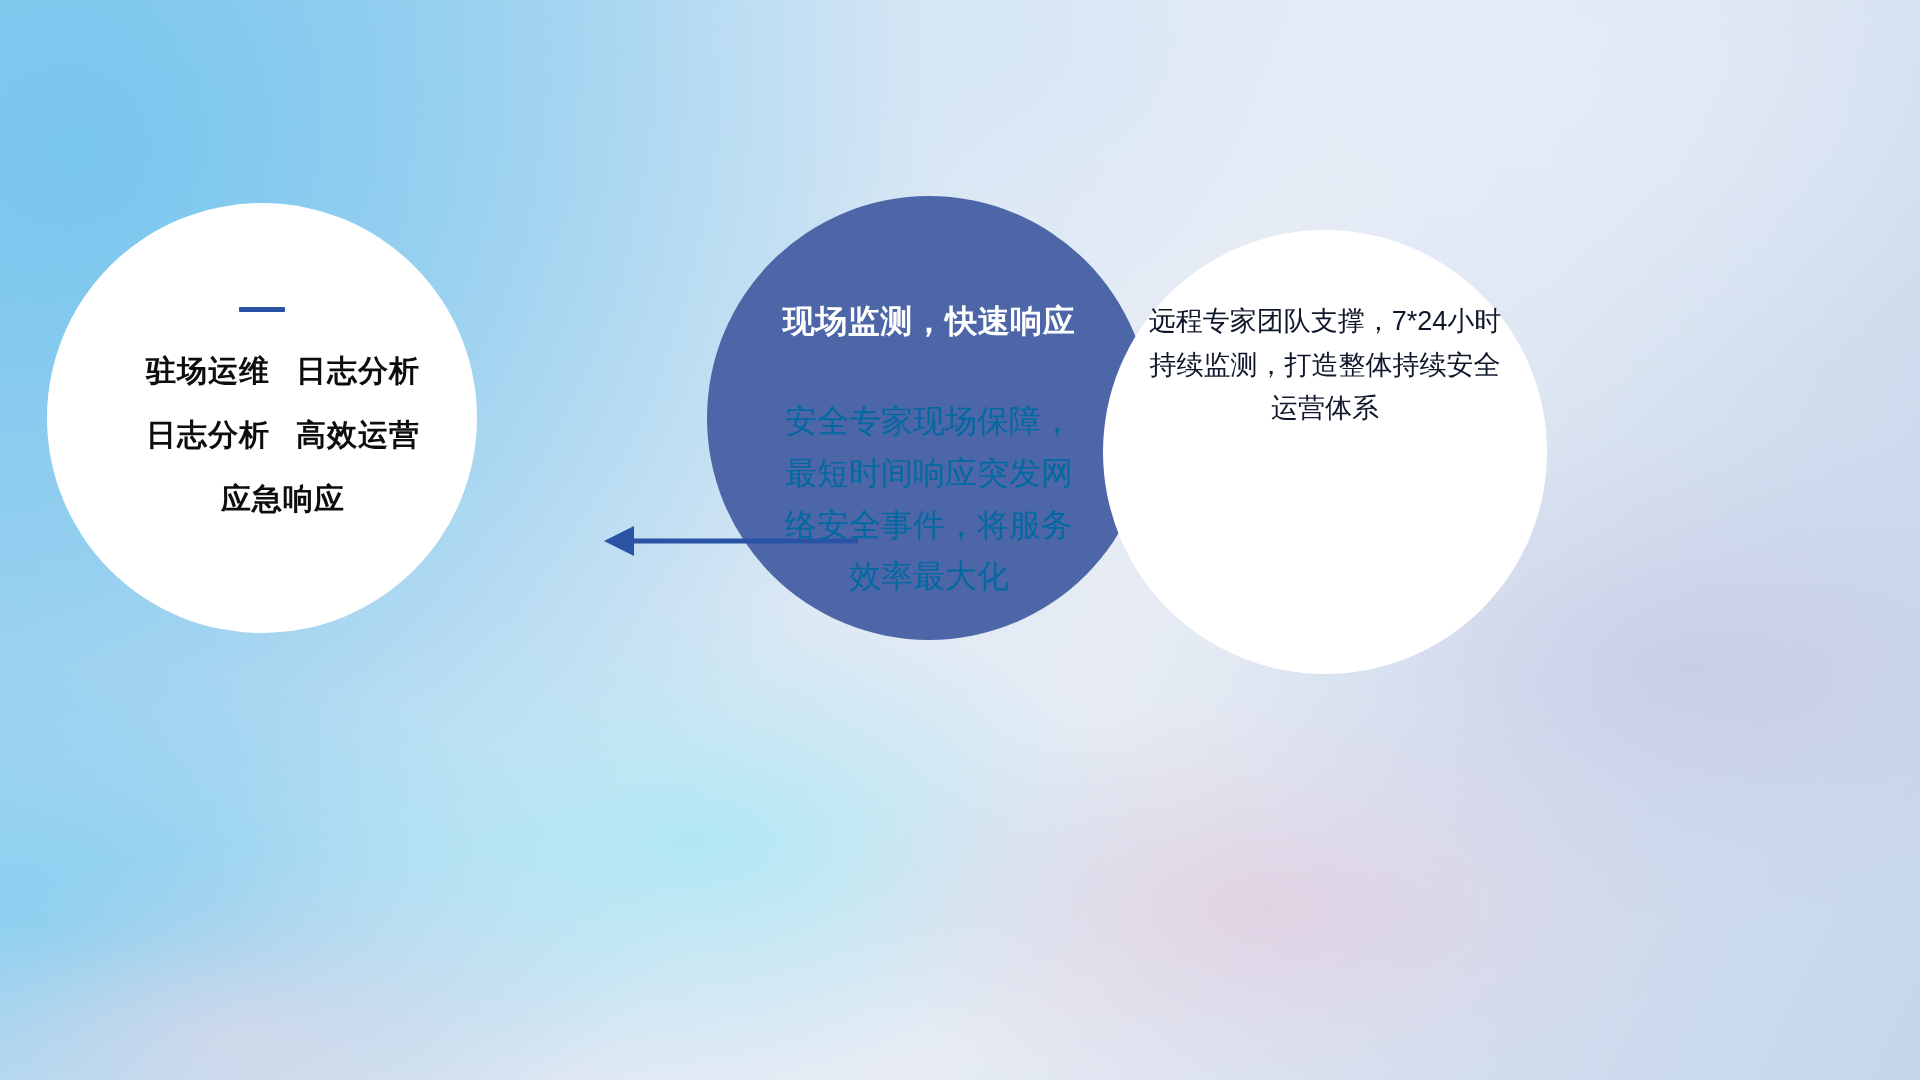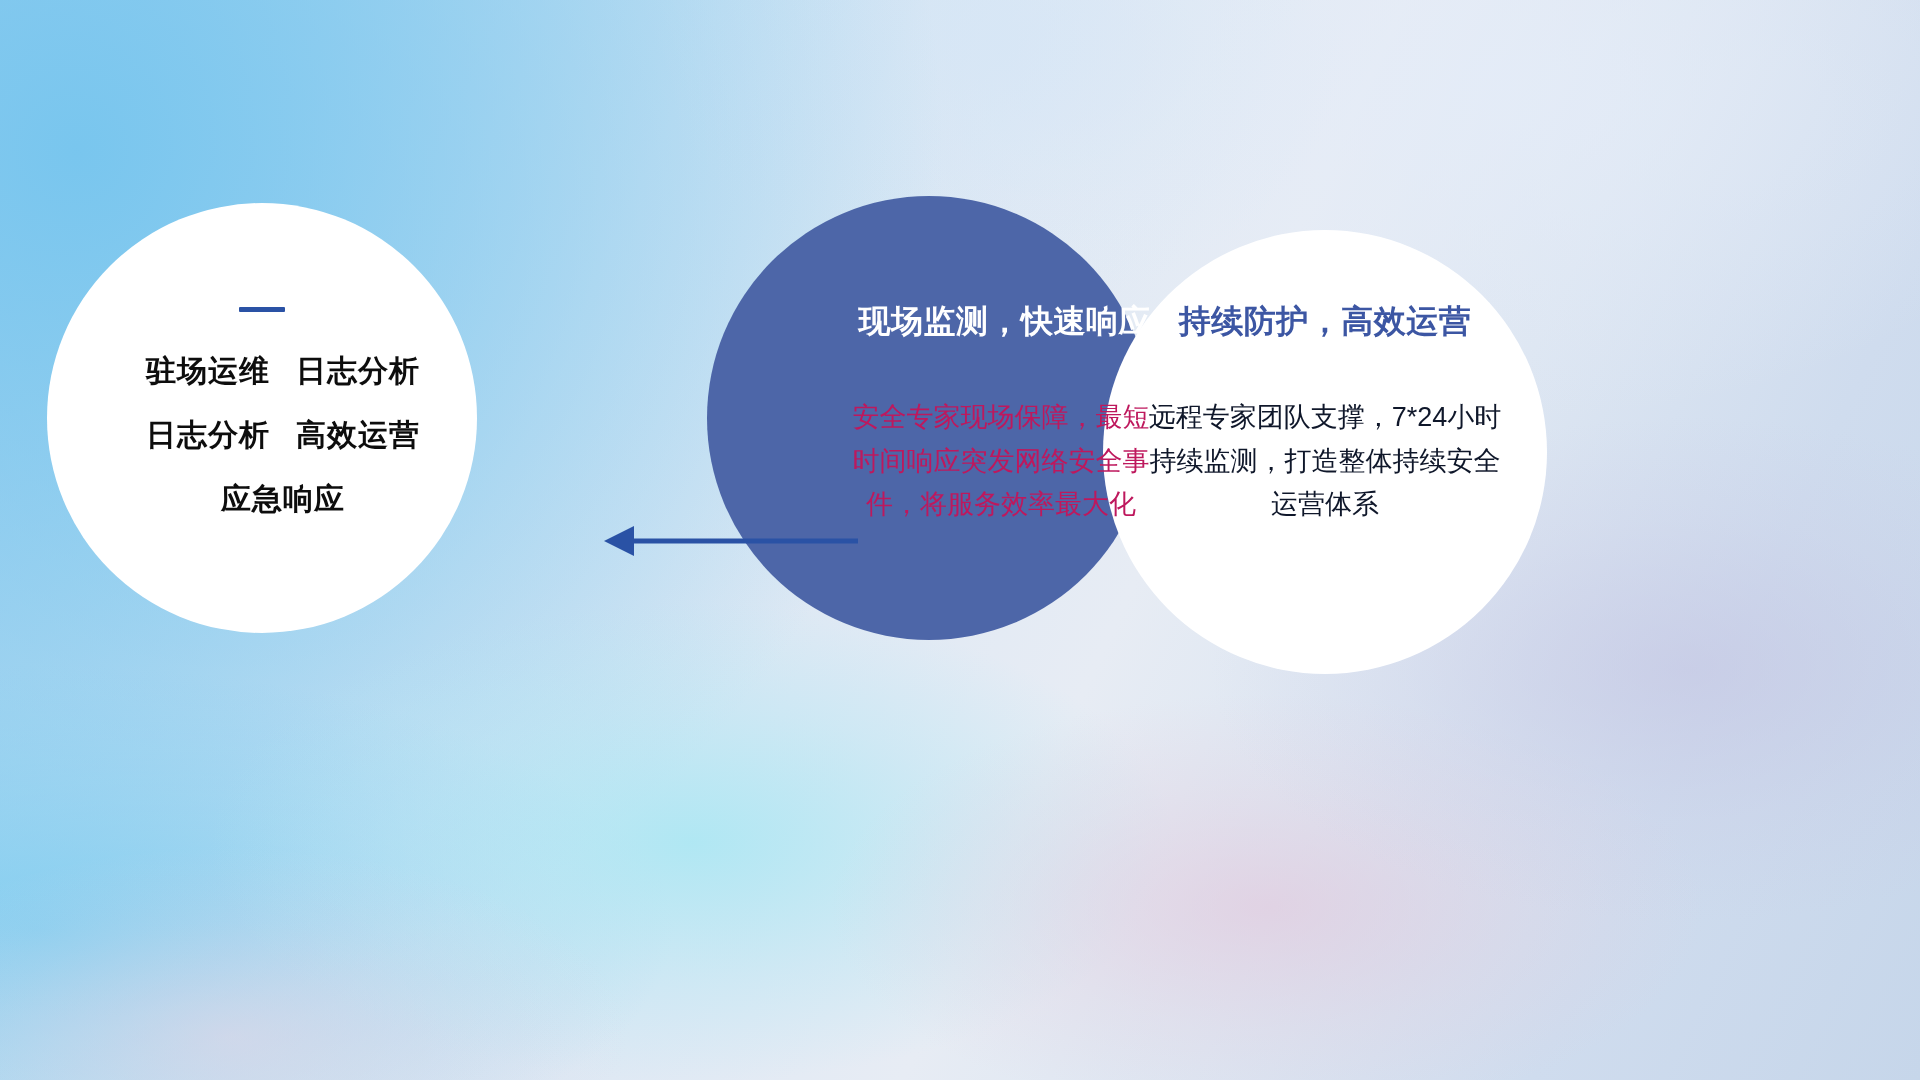--- a/index.html
+++ b/index.html
@@ -132,39 +132,39 @@
 
   
   #middle-content {
     position: absolute;
     left: 707px;
     top: 196px;
     width: 444px;
     height: 444px;
     display: flex;
     flex-direction: column;
-    align-items: flex-end;
+    align-items: center;
     padding-top: 104px;
     box-sizing: border-box;
     text-align: center;
   }
 
   #middle-title {
     font-size: 32px;
     font-weight: 700;
     color: #ffffff;
     letter-spacing: 0.5px;
     white-space: nowrap;
     margin-bottom: 52px;
   }
 
   #middle-body {
-    font-size: 27px;
+    font-size: 32px;
     font-weight: 400;
-    color: #be185d;
+    color: #0369a1;
     line-height: 1.62;
     width: 300px;
     text-align: center;
   }
 
   
   #right-content {
     position: absolute;
     left: 1103px;
     top: 230px;
@@ -241,17 +241,16 @@
       <span>应急响应</span>
     </div>
   </div>
 
   <div id="middle-content">
     <div id="middle-title">现场监测，快速响应</div>
     <div id="middle-body">安全专家现场保障，最短时间响应突发网络安全事件，将服务效率最大化</div>
   </div>
 
   <div id="right-content">
-    <div id="right-title">持续防护，高效运营</div>
     <div id="right-body">远程专家团队支撑，7*24小时持续监测，打造整体持续安全运营体系</div>
   </div>
 
 </div>
 
 </body></html>

